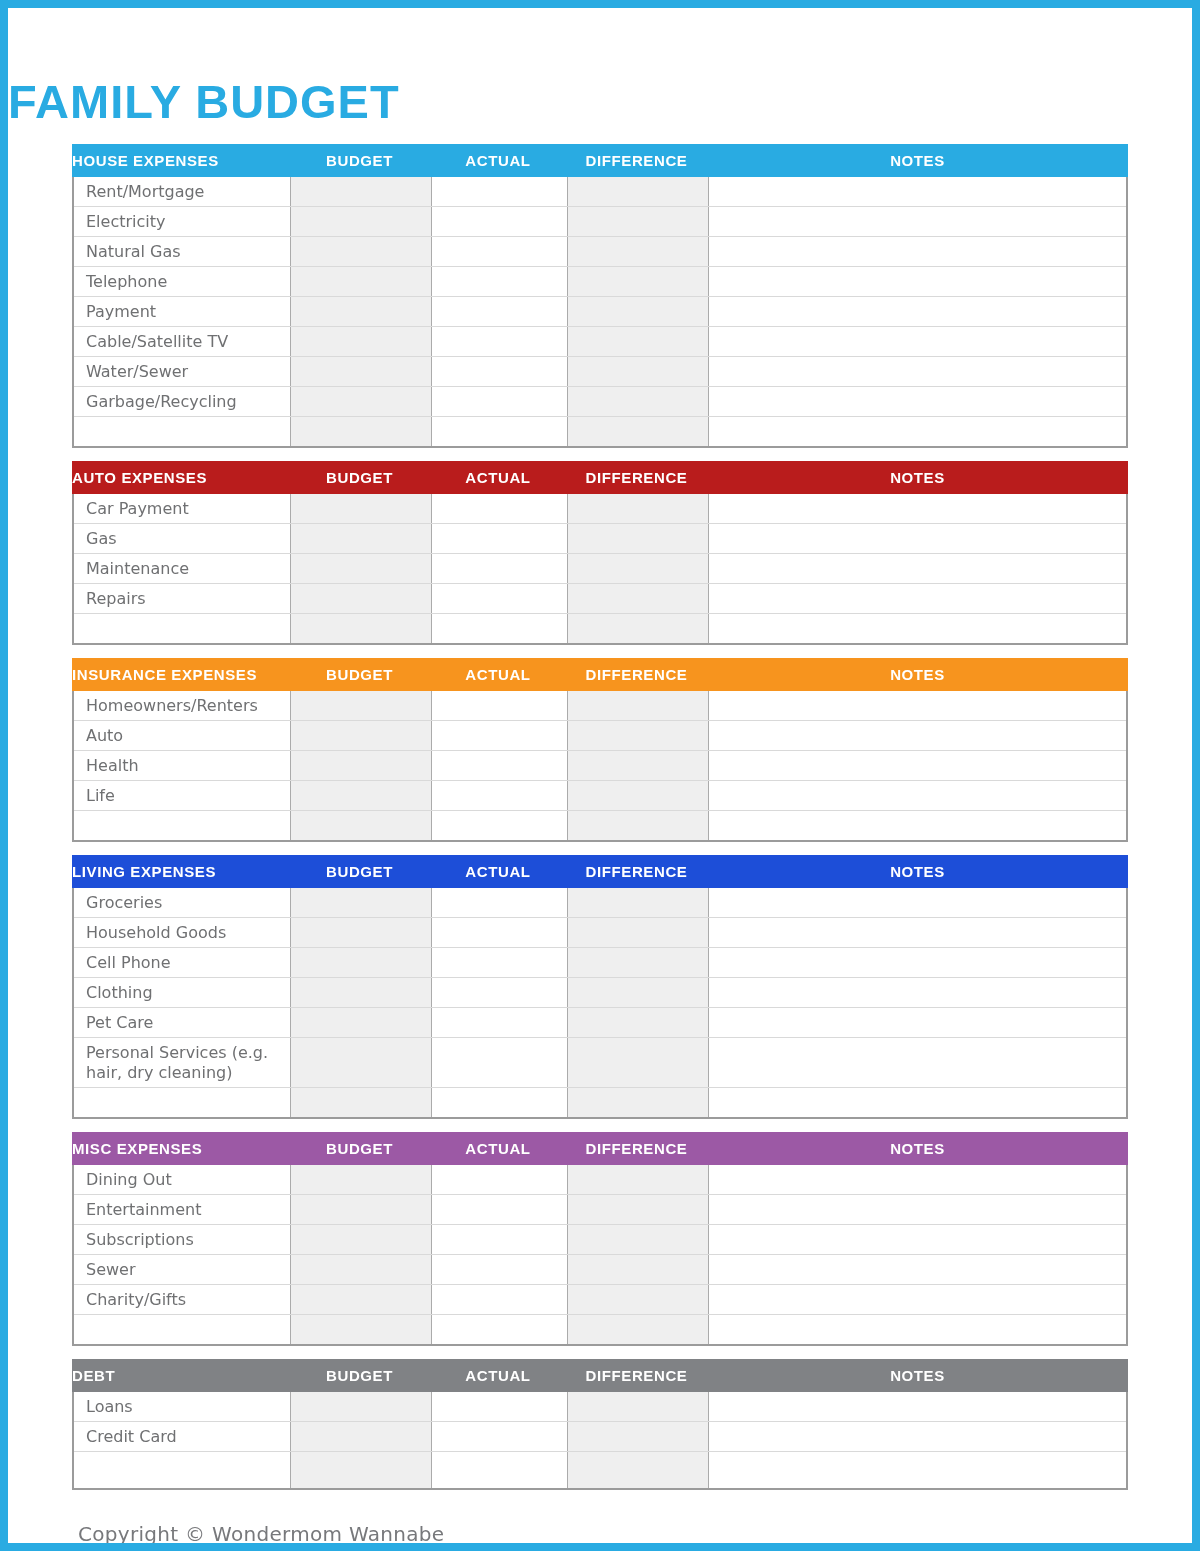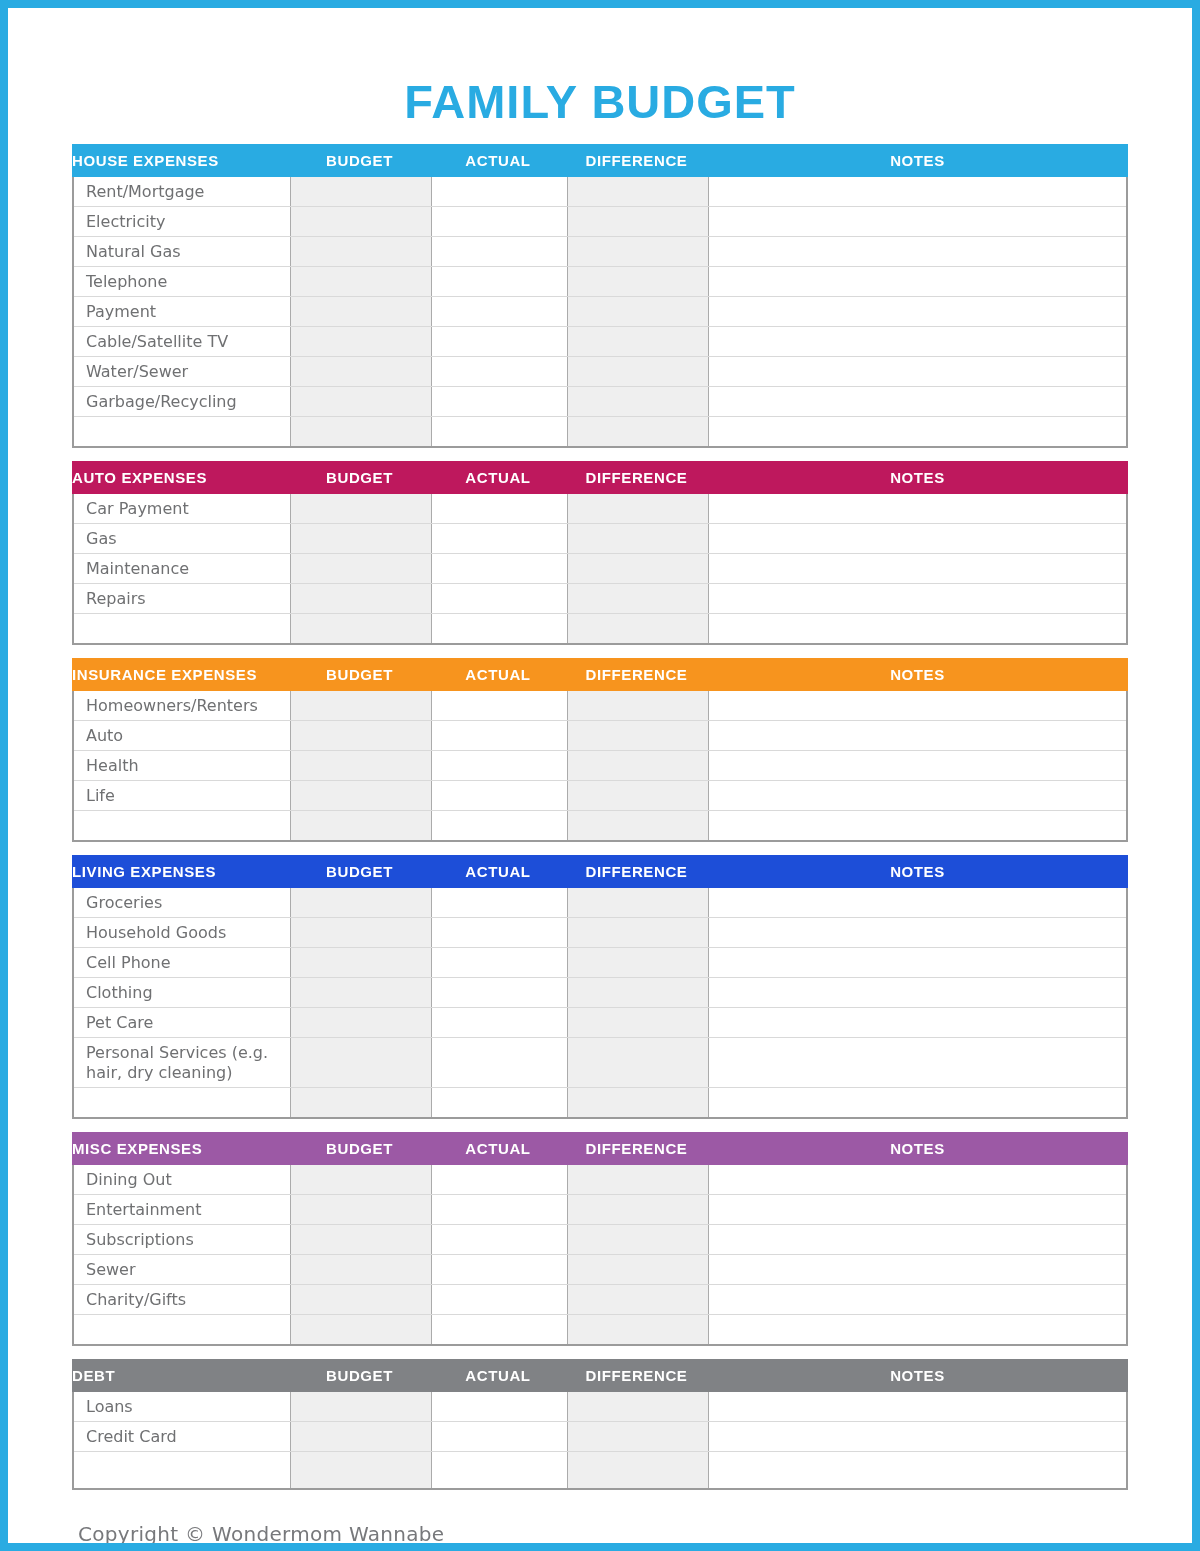--- a/index.html
+++ b/index.html
@@ -8,21 +8,21 @@
     width: 1200px;
     height: 1551px;
     box-sizing: border-box;
     border: 8px solid #29ABE2;
     background: #ffffff;
     font-family: "DejaVu Sans", sans-serif;
     overflow: hidden;
   }
   .title {
     margin: 66px 0 15px 0;
-    text-align: center;
+    text-align: left;
     font-family: "Liberation Sans", sans-serif;
     font-size: 47px;
     font-weight: bold;
     letter-spacing: 1px;
     color: #29ABE2;
   }
   .sections { width: 1056px; margin-left: 64px; }
   .budget-table { margin-bottom: 13px; }
 
   .hdr {
@@ -144,21 +144,21 @@
           <div class="row">
     <div class="c label"></div>
     <div class="c budget"></div>
     <div class="c actual"></div>
     <div class="c diff"></div>
     <div class="c notes"></div>
   </div>
         </div>
   </section>
       <section class="budget-table">
-    <header class="hdr" style="background: #be185d;">
+    <header class="hdr" style="background: #b91c1c;">
       <div class="c label hdr-name">AUTO EXPENSES</div>
       <div class="c budget hdr-col">BUDGET</div>
       <div class="c actual hdr-col">ACTUAL</div>
       <div class="c diff hdr-col">DIFFERENCE</div>
       <div class="c notes hdr-col">NOTES</div>
     </header>
     <div class="body">
           <div class="row">
     <div class="c label">Car Payment</div>
     <div class="c budget"></div>

